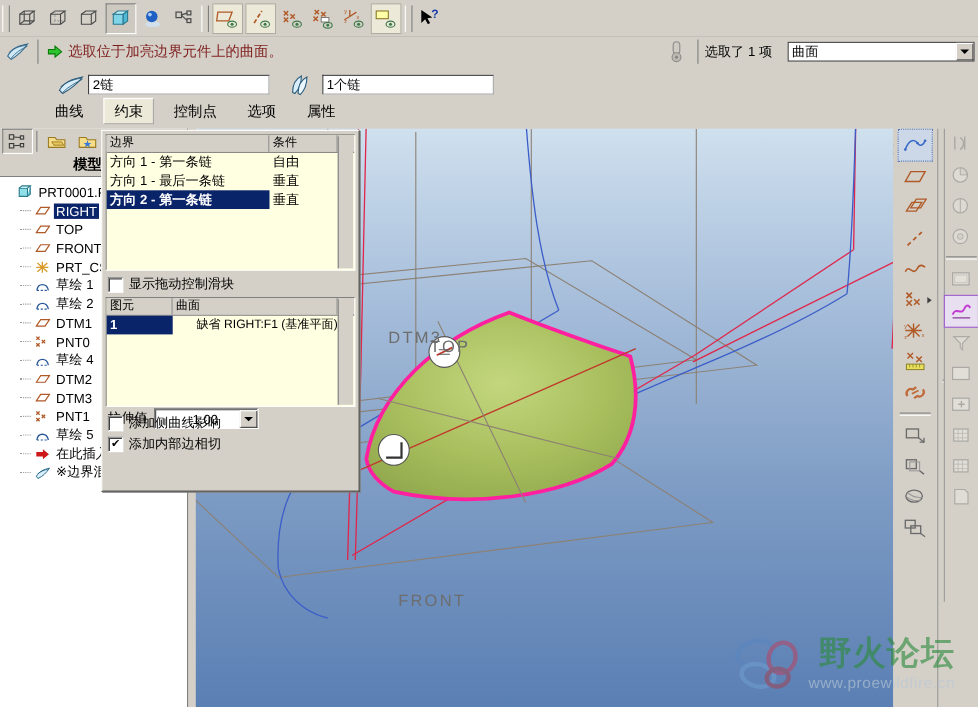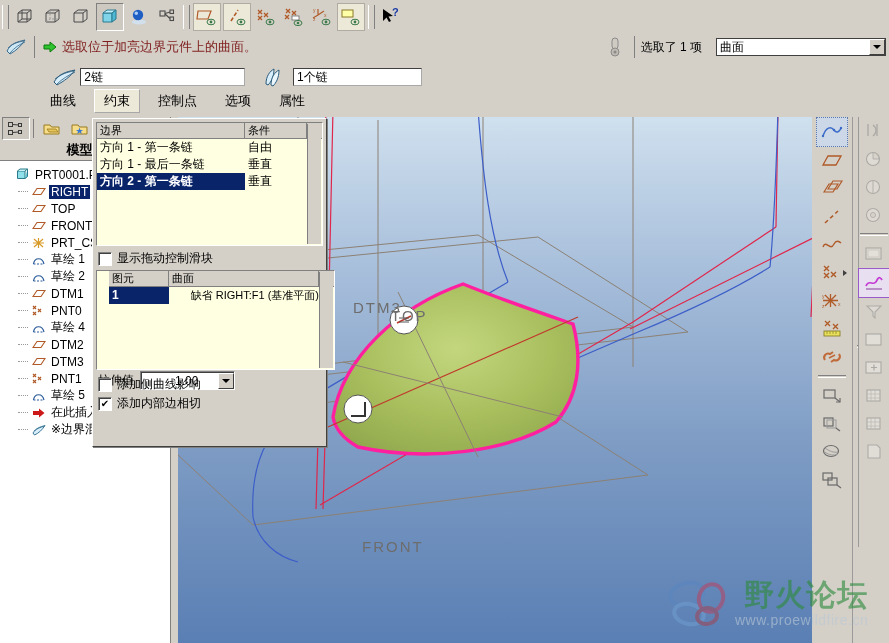--- a/index.html
+++ b/index.html
@@ -41,21 +41,21 @@
     border-top:4px solid #000;display:block;}
 
   
   #dash{left:0;top:61px;width:889px;height:56px;background:#d4d0c8;}
   #dash-fields{position:absolute;left:50px;top:5px;display:flex;align-items:center;}
   .fld-ico{width:30px;height:22px;display:flex;align-items:center;justify-content:center;}
   .fld{height:18px;background:#fff;border:1px solid #404040;border-right-color:#a8a8a8;
     border-bottom-color:#a8a8a8;font-size:12px;padding:0 3px;box-sizing:border-box;
     display:flex;align-items:center;}
   #fld1{width:165px;font-family:Liberation Mono, monospace;}
-  #fld2{width:129px;margin-left:4px;}
+  #fld2{width:156px;margin-left:4px;}
   #dash-tabs{position:absolute;left:40px;top:28px;display:flex;align-items:center;}
   .dtab{font-size:13px;padding:3px 10px;margin-right:8px;color:#000;}
   .dtab.active{background:#ece9d8;border:1px solid #a8a8a8;
     border-top-color:#fff;border-left-color:#fff;padding:2px 9px;}
   #dash-ctrls{position:absolute;right:6px;top:62px;display:flex;align-items:center;}
   #btn-pause{width:18px;height:18px;display:flex;align-items:center;justify-content:center;margin-right:9px;}
   #btn-pause b{display:block;width:14px;height:15px;
     background:linear-gradient(90deg,#3a5a9c 0 5px,transparent 5px 9px,#3a5a9c 9px 14px);}
   #chk-preview{width:13px;height:13px;background:#fff;border:1px solid #404040;
     display:flex;align-items:center;justify-content:center;font-size:11px;line-height:1;margin-right:5px;}
@@ -83,21 +83,21 @@
   .ticon{width:17px;height:15px;display:flex;align-items:center;justify-content:center;margin-right:2px;}
   .tlabel{padding:0 2px;}
   .tlabel.sel{background:#0a246a;color:#fff;}
 
   
   #panel{left:92px;top:118px;width:233px;height:327px;background:#d4d0c8;
     border:1px solid #fff;border-right-color:#404040;border-bottom-color:#404040;
     box-shadow:1px 1px 0 #808080;}
   .gridbox{background:#ffffe1;border:1px solid #808080;border-right-color:#fff;border-bottom-color:#fff;}
   #grid1{position:absolute;left:3px;top:3px;width:225px;height:122px;}
-  #grid2{position:absolute;left:3px;top:151px;width:225px;height:98px;padding-left:12px;}
+  #grid2{position:absolute;left:3px;top:151px;width:225px;height:98px;}
   .ghead{height:15px;display:flex;background:#d4d0c8;border-bottom:1px solid #808080;}
   .ghead .gh{font-size:11px;padding-left:3px;line-height:15px;
     border-right:1px solid #808080;box-sizing:border-box;
     background:#d4d0c8;}
   .ghead .gh:last-child{border-right:none;}
   .grow{height:17px;display:flex;font-size:12px;align-items:center;}
   .gcell{padding-left:3px;box-sizing:border-box;overflow:hidden;white-space:nowrap;
     height:17px;line-height:17px;}
   .grow.sel .gcell.c0{background:#0a246a;color:#fff;font-weight:bold;}
   .gscroll{position:absolute;right:1px;top:1px;width:13px;bottom:1px;background:#d4d0c8;

